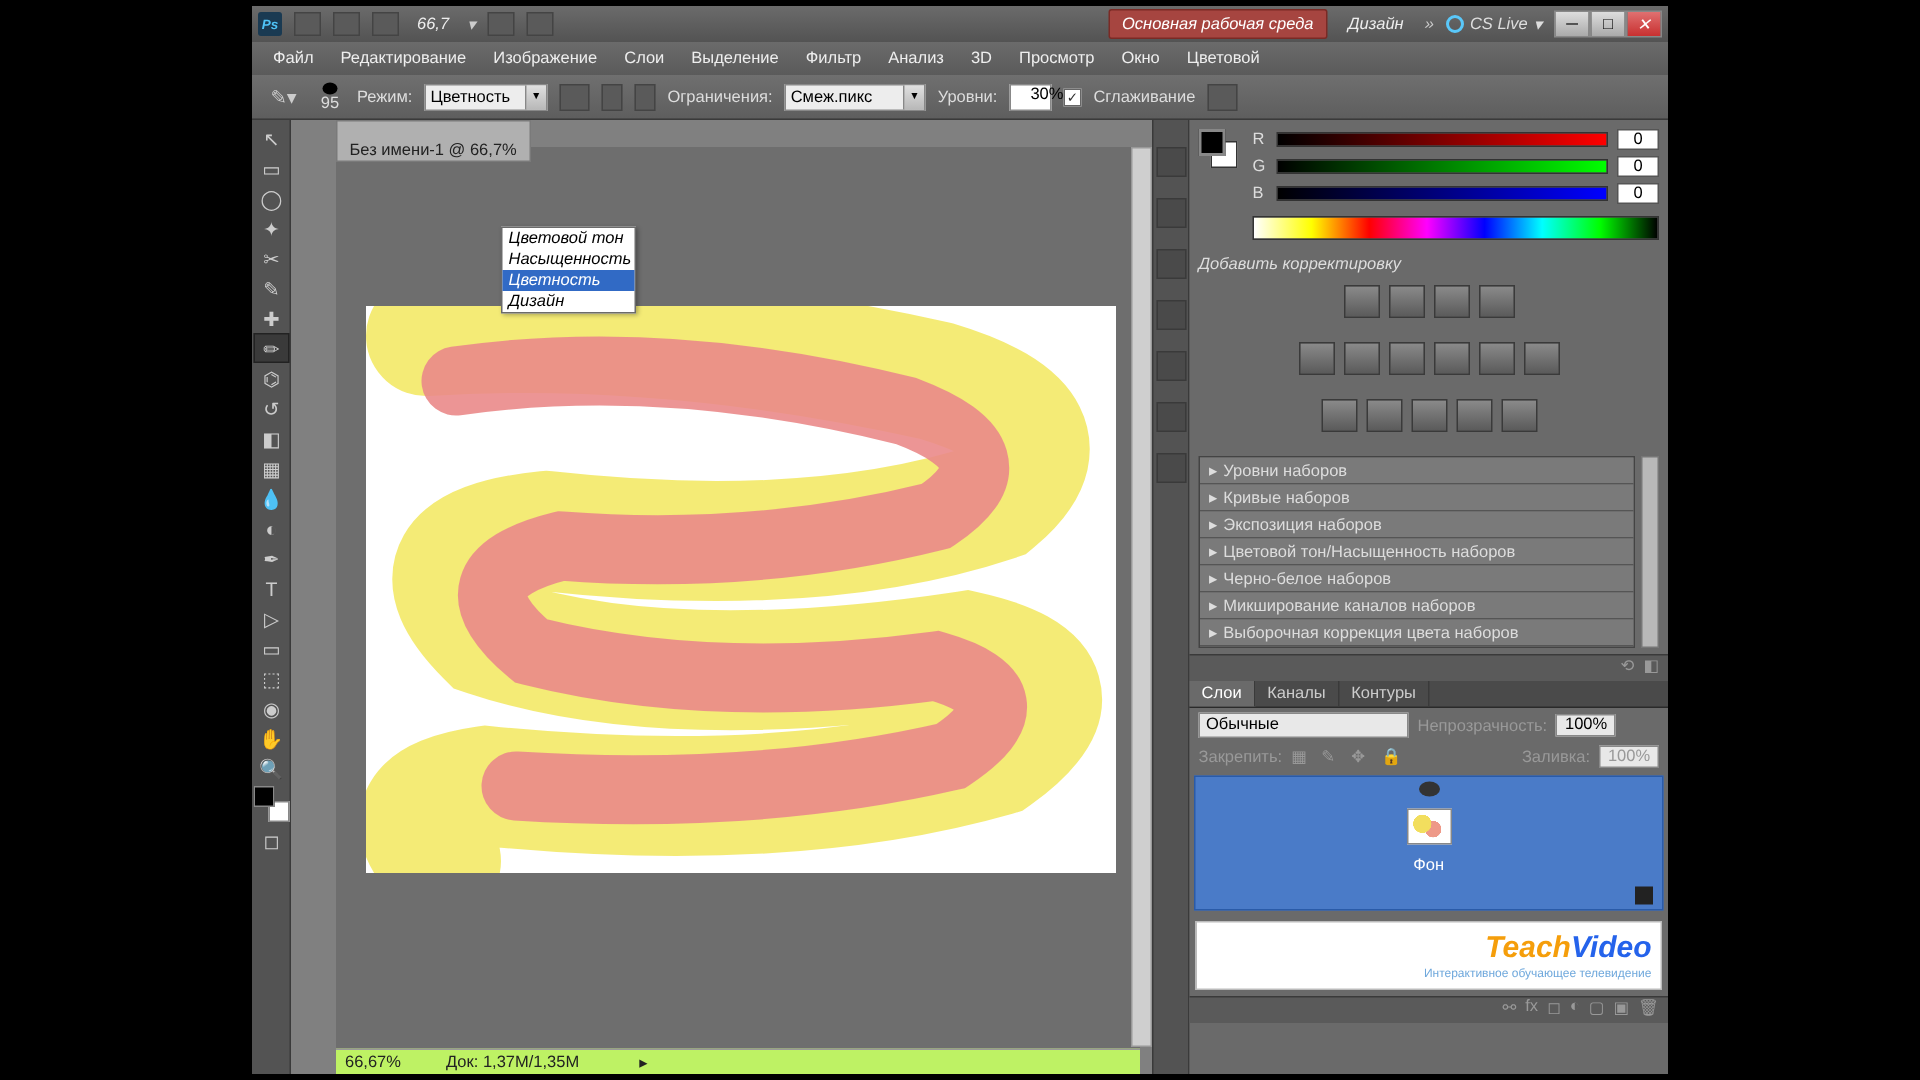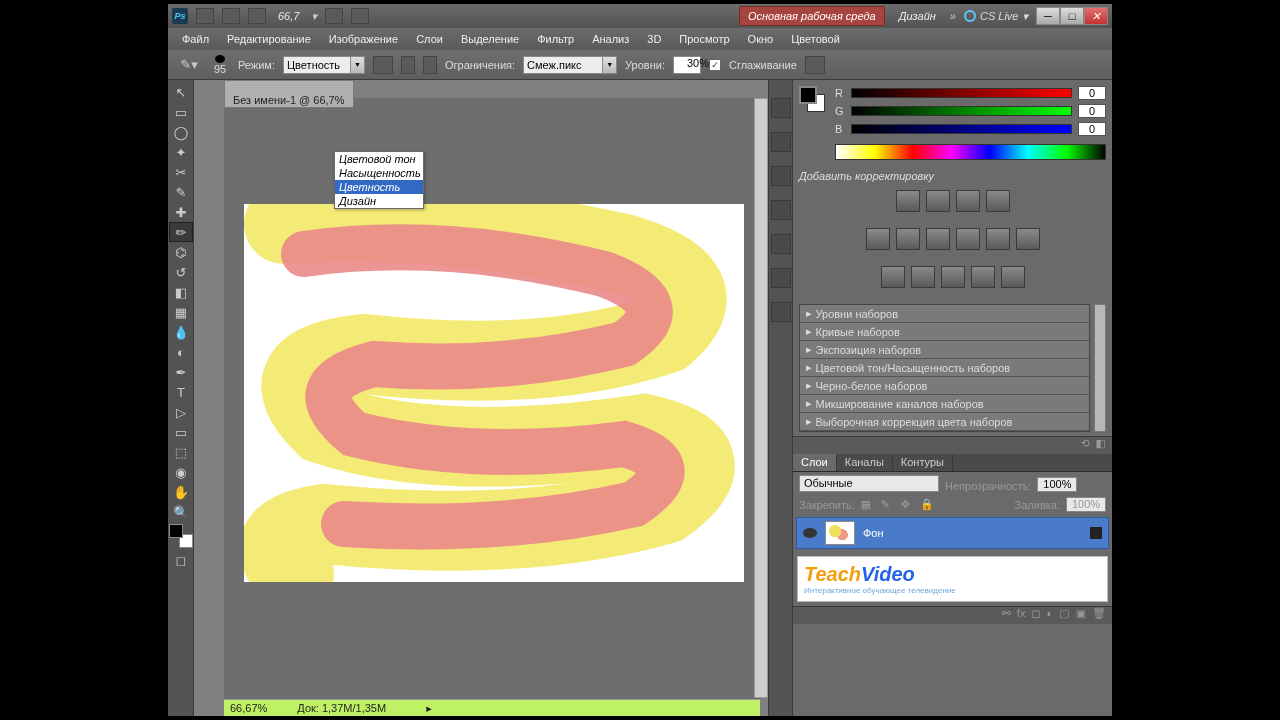--- a/index.html
+++ b/index.html
@@ -65,33 +65,33 @@
 .spectrum { height: 16px; margin-top: 4px; background: linear-gradient(90deg,#fff,#ff0,#f00,#f0f,#00f,#0ff,#0f0,#000); border: 1px solid #333; }
 .adj-panel { background: #6a6a6a; padding: 4px 6px; }
 .adj-lbl { color: #ddd; font-style: italic; }
 .adj-icons { display: flex; flex-wrap: wrap; gap: 6px; padding: 8px 20px; justify-content: center; }
 .adj-ic { width: 24px; height: 22px; background: linear-gradient(#8a8a8a,#5a5a5a); border: 1px solid #3a3a3a; }
 .preset-list { background: #6a6a6a; padding: 4px 6px; display: flex; gap: 4px; }
 .preset-items { flex: 1; border: 1px solid #444; }
 .preset-row { background: #7a7a7a; border-bottom: 1px solid #555; padding: 2px 6px; color: #ddd; display: flex; align-items: center; gap: 4px; }
 .preset-sb { width: 12px; background: #b8b8b8; border: 1px solid #777; }
 .layers-panel { flex: 1; background: #6a6a6a; display: flex; flex-direction: column; }
-.layer-opts { padding: 3px 6px; display: flex; align-items: flex-end; gap: 6px; }
+.layer-opts { padding: 3px 6px; display: flex; align-items: center; gap: 6px; }
 .layer-sel { background: #e8e8e8; border: 1px solid #888; padding: 1px 4px; flex: 1; max-width: 140px; height: 17px; }
 .layer-lbl { color: #999; }
 .layer-val { background: #e8e8e8; border: 1px solid #888; width: 40px; height: 15px; text-align: center; }
 .lock-row { padding: 2px 6px; display: flex; align-items: center; gap: 6px; color: #999; }
 .lock-ic { width: 14px; height: 14px; }
-.layer-item { margin: 3px; background: #4a7bc8; border: 1px solid #2a5ba8; padding: 3px 6px; display: flex; align-items: center; gap: 8px; }
+.layer-item { margin: 3px; background: #4a7bc8; border: 1px solid #2a5ba8; padding: 3px 6px; display: flex; align-items: center; gap: 8px; flex-direction: column; }
 .eye { width: 14px; height: 10px; background: #333; border-radius: 50%; }
 .layer-thumb { width: 30px; height: 24px; background: #fff; border: 1px solid #888; position: relative; overflow: hidden; }
 .layer-thumb::after { content: ""; position: absolute; inset: 2px; background: radial-gradient(circle at 30% 40%,#f2de5e 30%,transparent 31%), radial-gradient(circle at 60% 60%,#e98 30%,transparent 31%); }
 .layer-name { color: #fff; }
 .lock-badge { margin-left: auto; width: 12px; height: 12px; background: #222; }
-.teachvideo { margin: 4px; background: #fff; border: 1px solid #bbb; padding: 6px; text-align: left; }
+.teachvideo { margin: 4px; background: #fff; border: 1px solid #bbb; padding: 6px; text-align: right; }
 .tv-teach { color: #f59e0b; font-weight: bold; font-size: 20px; font-style: italic; }
 .tv-video { color: #2563eb; font-weight: bold; font-size: 20px; font-style: italic; }
 .tv-sub { color: #6fa8dc; font-size: 8px; }
 .spacer { flex: 1; }
 .small-tool-row { background: #5a5a5a; height: 18px; border-top: 1px solid #3a3a3a; display: flex; justify-content: flex-end; padding: 0 6px; gap: 6px; }
 .small-tool-row span { color: #999; }
 </style>
 </head>
 <body>
 

